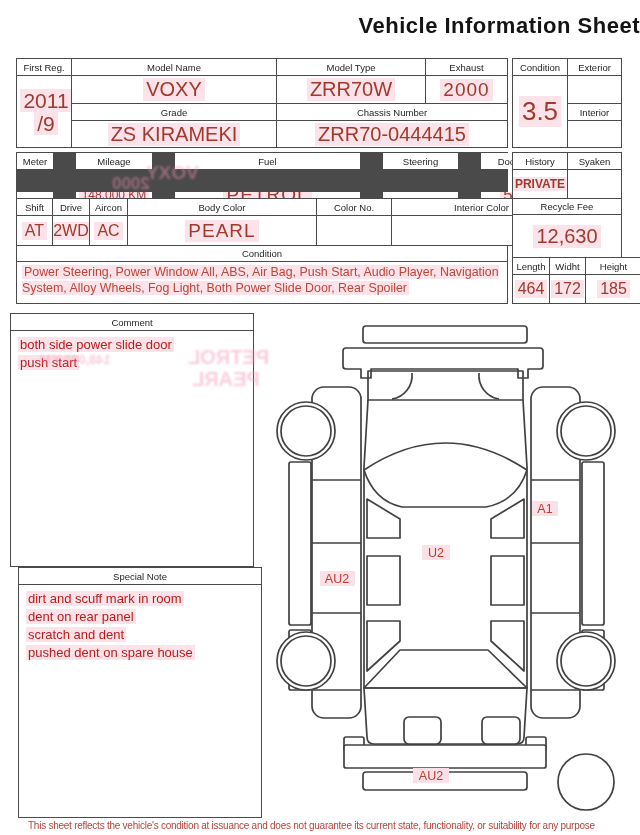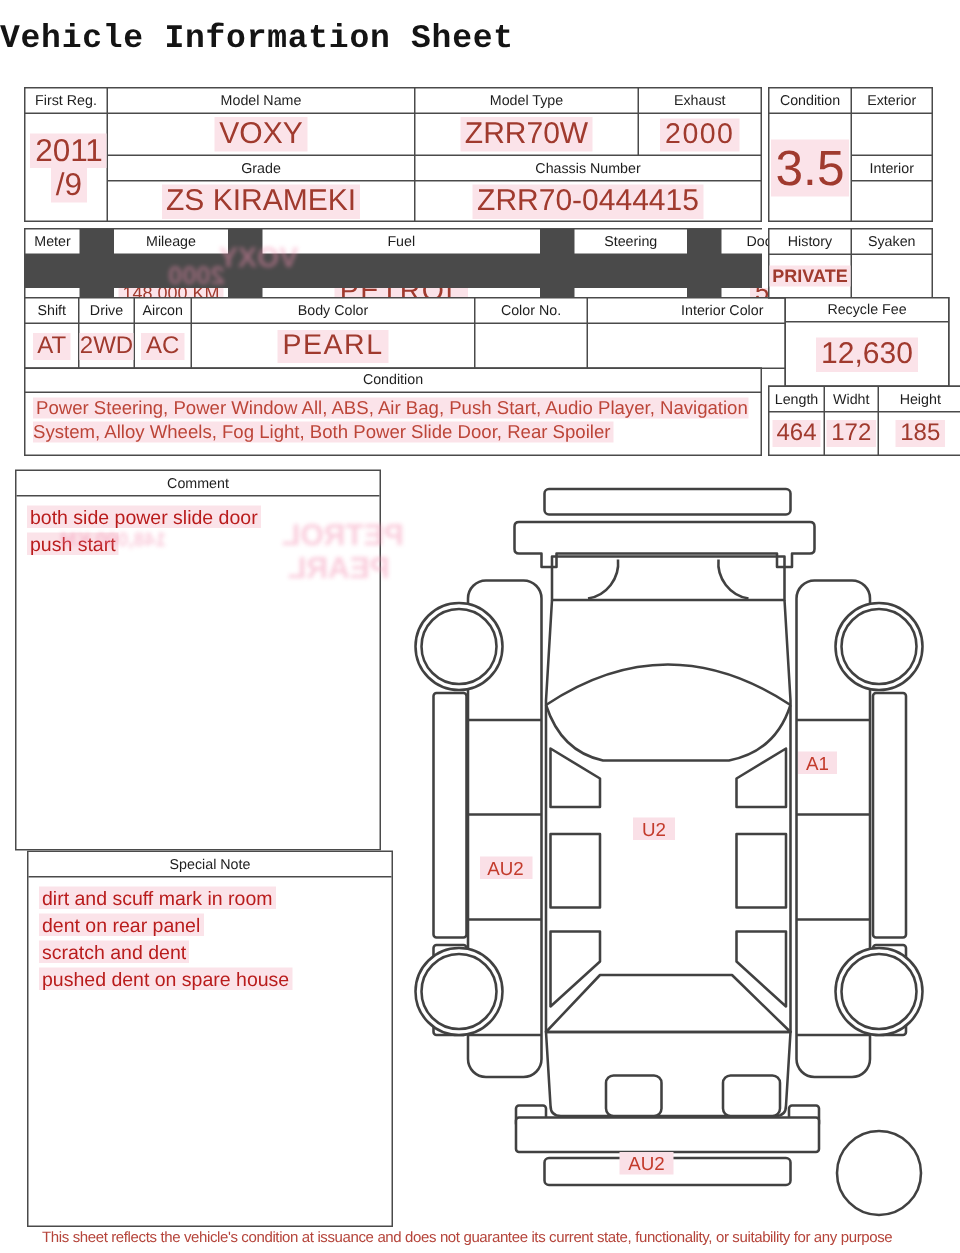--- a/index.html
+++ b/index.html
@@ -1,28 +1,28 @@
 <!DOCTYPE html>
 <html><head>
 <meta charset="utf-8">
 <style>
   html,body { margin:0; padding:0; background:#fff; }
   .sheet { position:relative; width:640px; height:835px; background:#fff;
            font-family:"Liberation Sans","DejaVu Sans",sans-serif; overflow:hidden; }
-  .title { position:absolute; top:13px; left:0; width:100%; text-align:left;
-           font-size:22px; font-weight:600; letter-spacing:.5px; color:#141414;font-family:Liberation Mono, monospace; }
+  .title { position:absolute; top:13px; left:0; width:100%; text-align:right;
+           font-size:22px; font-weight:600; letter-spacing:.5px; color:#141414; }
   .grid { position:absolute; display:grid; gap:1px; background:#4a4a4a;
           border:1.5px solid #4a4a4a; box-sizing:border-box; }
   .grid > div { background:#fff; display:flex; align-items:center; justify-content:center; overflow:hidden; }
   .th { font-size:9.5px; color:#1e1e1e; }
   .red { color:#A03A2E; }
   .hl { background:#FBE3E9; padding:0 3px; white-space:nowrap; }
   .hlwrap { background:#FBE3E9; padding:0 2px; }
   .s12{font-size:12px} .s16{font-size:16px} .s17{font-size:17px}
-  .s19{font-size:19px; letter-spacing:1px;} .s20{font-size:20px} .s26{font-size:33px}
+  .s19{font-size:19px; letter-spacing:1px;} .s20{font-size:20px} .s26{font-size:26px}
   .firstreg { flex-direction:column; align-items:flex-end; justify-content:center;
               padding-left:4px; box-sizing:border-box; font-size:21px; line-height:23px; }
   .eq { display:block !important; text-align:left; padding:2px 5px; box-sizing:border-box;
         font-size:12.4px; line-height:16px; color:#BC4538; }
   .box { position:absolute; border:1.5px solid #4a4a4a; background:#fff; box-sizing:border-box; }
   .box-hd { height:16px; border-bottom:1.2px solid #4a4a4a; display:flex; align-items:center;
             justify-content:center; font-size:9.5px; color:#1e1e1e; }
   .box-bd { padding:5px 7px; font-size:13px; line-height:18px; color:#b91c1c; }
   .ghost { position:absolute; color:#F48FB1; opacity:.45; filter:blur(1.3px);
            transform:scaleX(-1); font-weight:600; pointer-events:none; user-select:none; }
@@ -149,21 +149,21 @@
     <div class="th">History</div>
     <div class="th">Syaken</div>
     <div class="red s12" style="font-weight:600">
         <span class="hl">PRIVATE</span>
       </div>
     <div>
         <span class="red"></span>
       </div>
   </div>
 
-  <div class="grid" style="left:523px; top:198px; width:110px; height:60px;
+  <div class="grid" style="left:512px; top:198px; width:110px; height:60px;
               grid-template-columns:1fr; grid-template-rows:15px 1fr;">
     <div class="th">Recycle Fee</div>
     <div class="red s20">
         <span class="hl">12,630</span>
       </div>
   </div>
 
   <div class="grid" style="left:512px; top:257px; width:130px; height:47px;
               grid-template-columns:36px 35px 1fr; grid-template-rows:16px 1fr;">
     <div class="th">Length</div>

